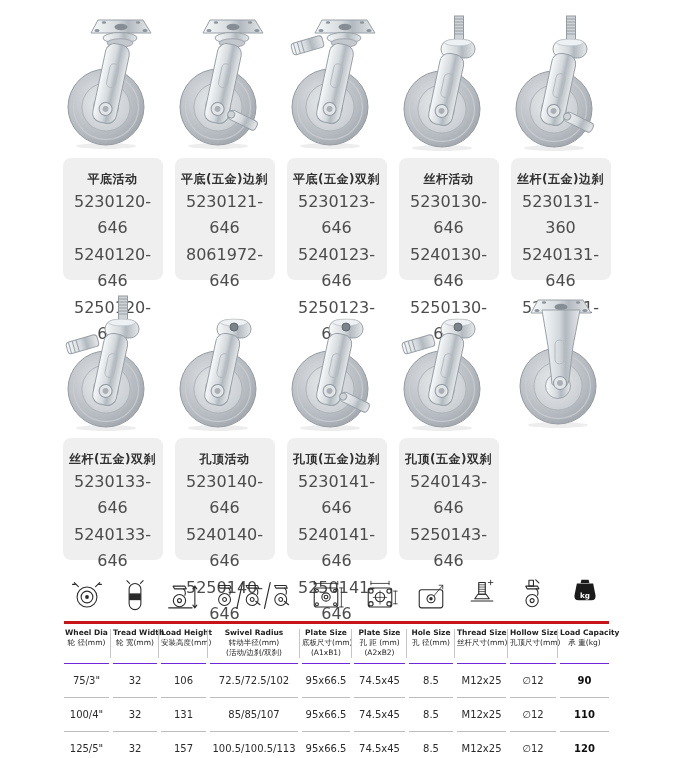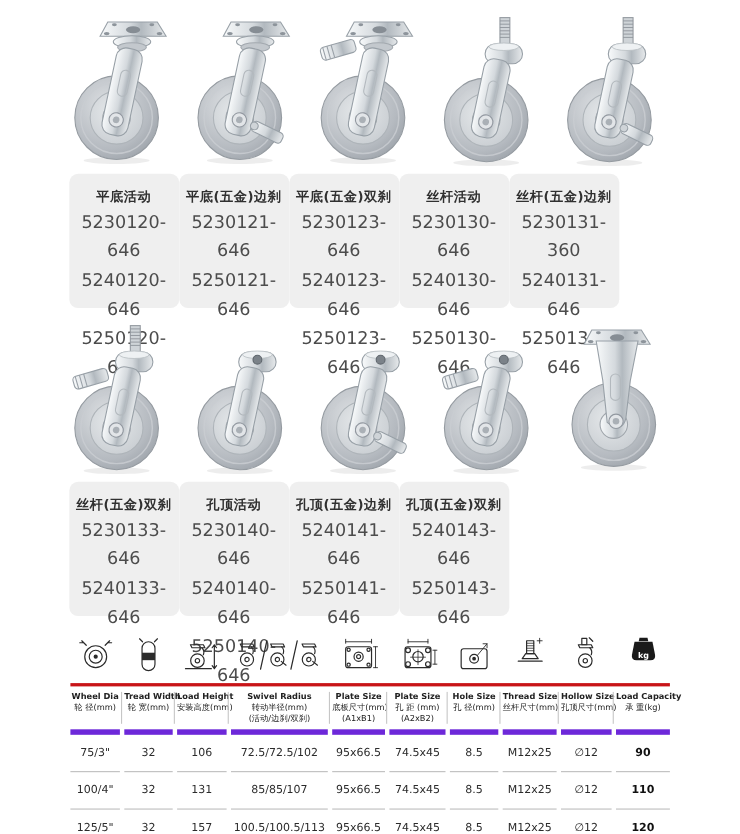--- a/index.html
+++ b/index.html
@@ -6,35 +6,35 @@
   .page{width:673px;height:758px;background:#fff;overflow:hidden;
         font-family:"DejaVu Sans",sans-serif;color:#2e2e2e;}
   .content{width:548px;margin:0 auto;padding-top:14px;}
 
   
   .img-row{display:grid;grid-template-columns:repeat(5,100px);column-gap:12px;height:140px;}
   .img-row figure{margin:0;display:flex;align-items:flex-end;justify-content:center;}
   .img-row svg{display:block;}
 
   
-  .card-row{display:grid;grid-template-columns:repeat(5,100px);margin-top:4px;}
+  .card-row{display:grid;grid-template-columns:repeat(5,100px);column-gap:12px;margin-top:4px;}
   .card{background:#efefef;border-radius:8px;height:122px;text-align:center;
         padding-top:13px;box-sizing:border-box;}
   .card-title{font-size:12px;font-weight:bold;color:#303030;letter-spacing:0.5px;}
   .card-code{font-size:16px;color:#4c4c4c;line-height:26px;margin-top:1px;}
   .row2{margin-top:14px;}
 
   
   .spec{width:545px;margin:15px auto 0;}
   .cols{display:grid;grid-template-columns:45px 44px 45px 88px 48px 51px 44px 49px 46px 49px;
         column-gap:4px;}
   .icon-row{align-items:end;justify-items:center;height:44px;}
   .icon-row svg{display:block;margin-bottom:3px;}
   .redline{height:3px;margin-top:2px;}
-  .th{position:relative;text-align:center;padding:4px 0 5px;border-bottom:5px solid #6d28d9;}
+  .th{position:relative;text-align:center;padding:4px 0 5px;border-bottom:1px solid #6d28d9;}
   .th + .th::before{content:'';position:absolute;left:-3px;top:12%;height:76%;width:1px;background:#c6c6c6;}
   .th-en{font-size:7.5px;font-weight:bold;color:#222;line-height:1.3;white-space:nowrap;}
   .th-zh{font-size:7.5px;color:#222;line-height:1.35;white-space:nowrap;}
   .td{height:33px;display:flex;align-items:center;justify-content:center;
       font-size:10px;color:#2b2b2b;border-bottom:1px solid #bdbdbd;white-space:nowrap;}
   .trow-last .td{border-bottom:2px solid #4c4c4c;}
   .td-bold{font-weight:bold;color:#111;}
   .ico{stroke:#2b2b2b;stroke-width:1.2;fill:none;stroke-linecap:round;stroke-linejoin:round;}
 </style>
 </head>
@@ -189,21 +189,21 @@
     <div class="card-row">
       <div class="card">
         <div class="card-title">平底活动</div>
         <div class="card-code">5230120-646</div>
         <div class="card-code">5240120-646</div>
         <div class="card-code">5250120-646</div>
       </div>
       <div class="card">
         <div class="card-title">平底(五金)边刹</div>
         <div class="card-code">5230121-646</div>
-        <div class="card-code">5250121-646</div>
+        <div class="card-code">8061972-646</div>
       </div>
       <div class="card">
         <div class="card-title">平底(五金)双刹</div>
         <div class="card-code">5230123-646</div>
         <div class="card-code">5240123-646</div>
         <div class="card-code">5250123-646</div>
       </div>
       <div class="card">
         <div class="card-title">丝杆活动</div>
         <div class="card-code">5230130-646</div>
@@ -313,20 +313,21 @@
         <div class="card-code">5240133-646</div>
       </div>
       <div class="card">
         <div class="card-title">孔顶活动</div>
         <div class="card-code">5230140-646</div>
         <div class="card-code">5240140-646</div>
         <div class="card-code">5250140-646</div>
       </div>
       <div class="card">
         <div class="card-title">孔顶(五金)边刹</div>
+        <div class="card-code">5230141-646</div>
         <div class="card-code">5240141-646</div>
         <div class="card-code">5250141-646</div>
       </div>
       <div class="card">
         <div class="card-title">孔顶(五金)双刹</div>
         <div class="card-code">5240143-646</div>
         <div class="card-code">5250143-646</div>
       </div>
     </div>
 

